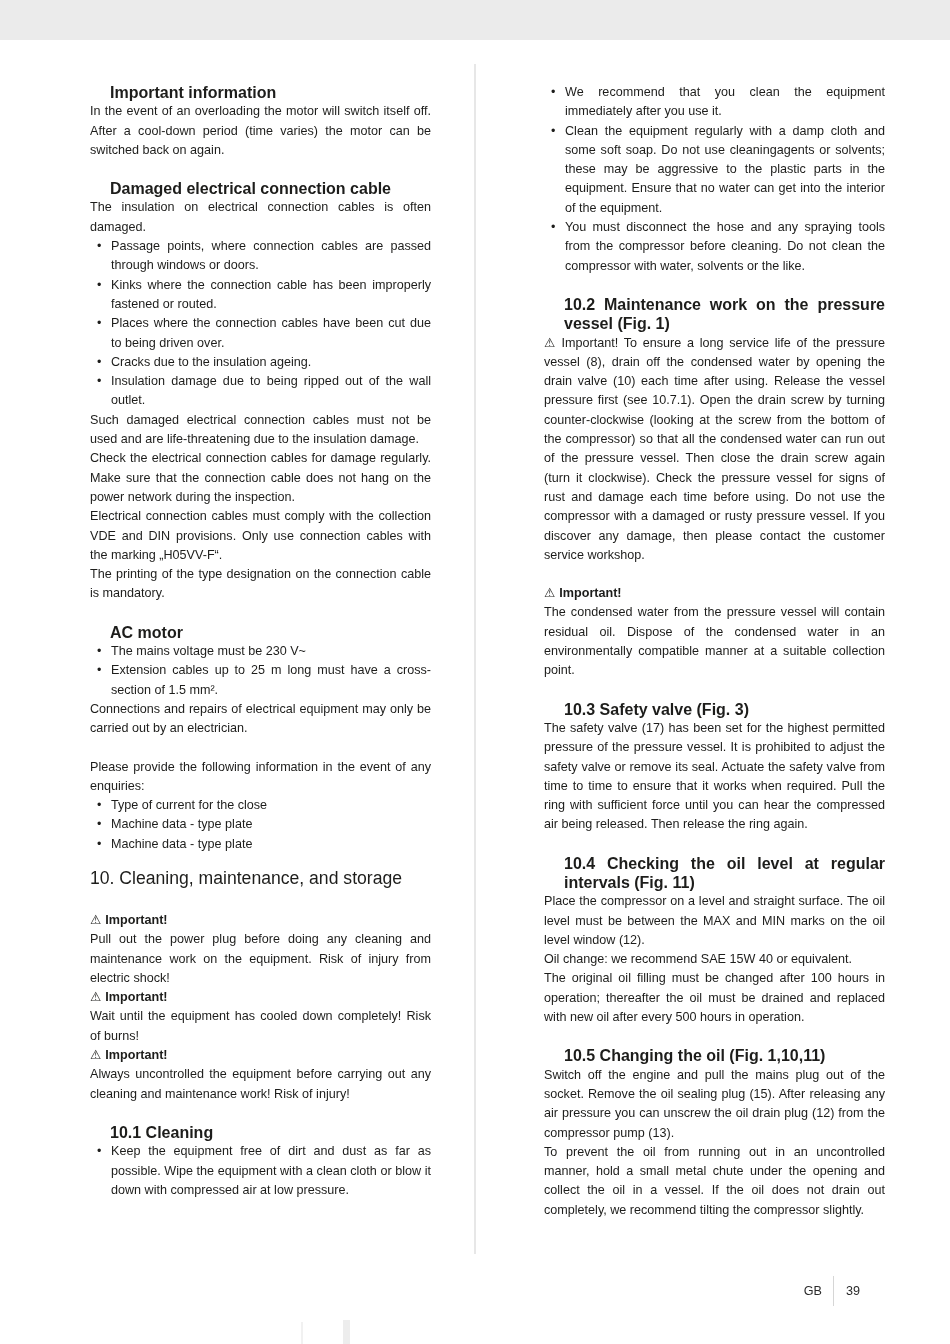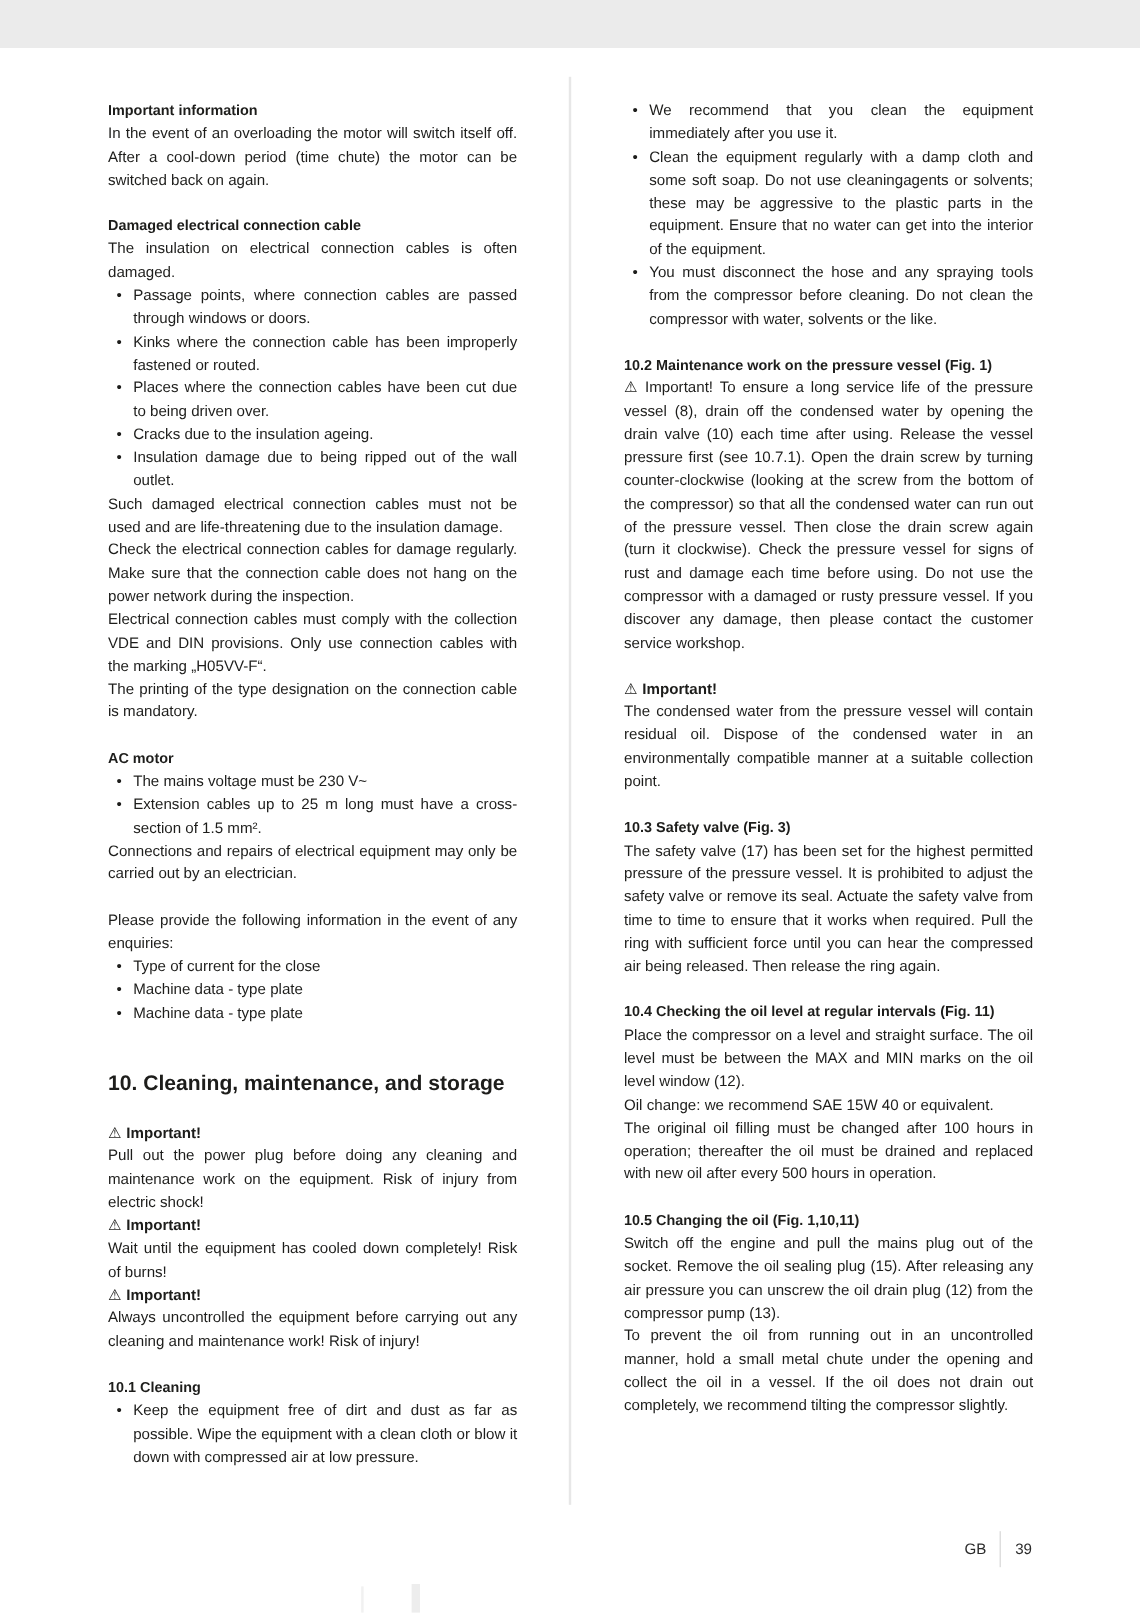--- a/index.html
+++ b/index.html
@@ -8,27 +8,27 @@
     background: #ffffff;
     font-family: "Liberation Sans", sans-serif;
     color: #1d1d1b;
   }
   .screen { position: relative; width: 950px; height: 1344px; overflow: hidden; background: #ffffff; }
 
   .top-band { position: absolute; left: 0; top: 0; width: 950px; height: 40px; background: #ebebeb; }
 
   .col { position: absolute; top: 83px; width: 341px; font-size: 12.6px; line-height: 19.3px; }
   .col-left  { left: 90px; }
-  .col-right { left: 520px; }
+  .col-right { left: 544px; }
   .col-divider { position: absolute; left: 474px; top: 64px; width: 2px; height: 1190px; background: #e7e7e7; }
 
   p, h2, h3, h4, ul { margin: 0; padding: 0; }
   .body-text { text-align: justify; }
-  .sub-title { font-size: 12px; font-weight: bold; text-align: justify; }
-  .chapter-title { font-size: 17.6px; font-weight: bold; line-height: 22px; margin: 37px 0 22px 0; }
+  .sub-title { font-size: 16px; font-weight: bold; text-align: justify; margin-left: 20px; }
+  .chapter-title { font-size: 17.6px; font-weight: normal; line-height: 22px; margin: 13px 0 22px 0; }
 
   ul.bullets { list-style: none; }
   ul.bullets li { position: relative; padding-left: 21px; text-align: justify; }
   ul.bullets li::before { content: "\2022"; position: absolute; left: 7px; top: 0; }
 
   .warn { font-size: 12.6px; font-weight: bold; }
   .warn-icon { font-weight: normal; margin-right: 4px; }
 
   .vspace { height: 19px; }
 
@@ -43,21 +43,21 @@
 </style>
 </head>
 <body>
 
 <div class="screen">
   <div class="top-band"></div>
   <div class="col-divider"></div>
 
   <div class="col col-left">
     <h4 class="sub-title">Important information</h4>
-    <p class="body-text">In the event of an overloading the motor will switch itself off. After a cool-down period (time chute) the motor can be switched back on again.</p>
+    <p class="body-text">In the event of an overloading the motor will switch itself off. After a cool-down period (time varies) the motor can be switched back on again.</p>
 
     <div class="vspace"></div>
 
     <h4 class="sub-title">Damaged electrical connection cable</h4>
     <p class="body-text">The insulation on electrical connection cables is often damaged.</p>
     <ul class="bullets">
       <li>Passage points, where connection cables are passed through windows or doors.</li>
       <li>Kinks where the connection cable has been improperly fastened or routed.</li>
       <li>Places where the connection cables have been cut due to being driven over.</li>
       <li>Cracks due to the insulation ageing.</li>

